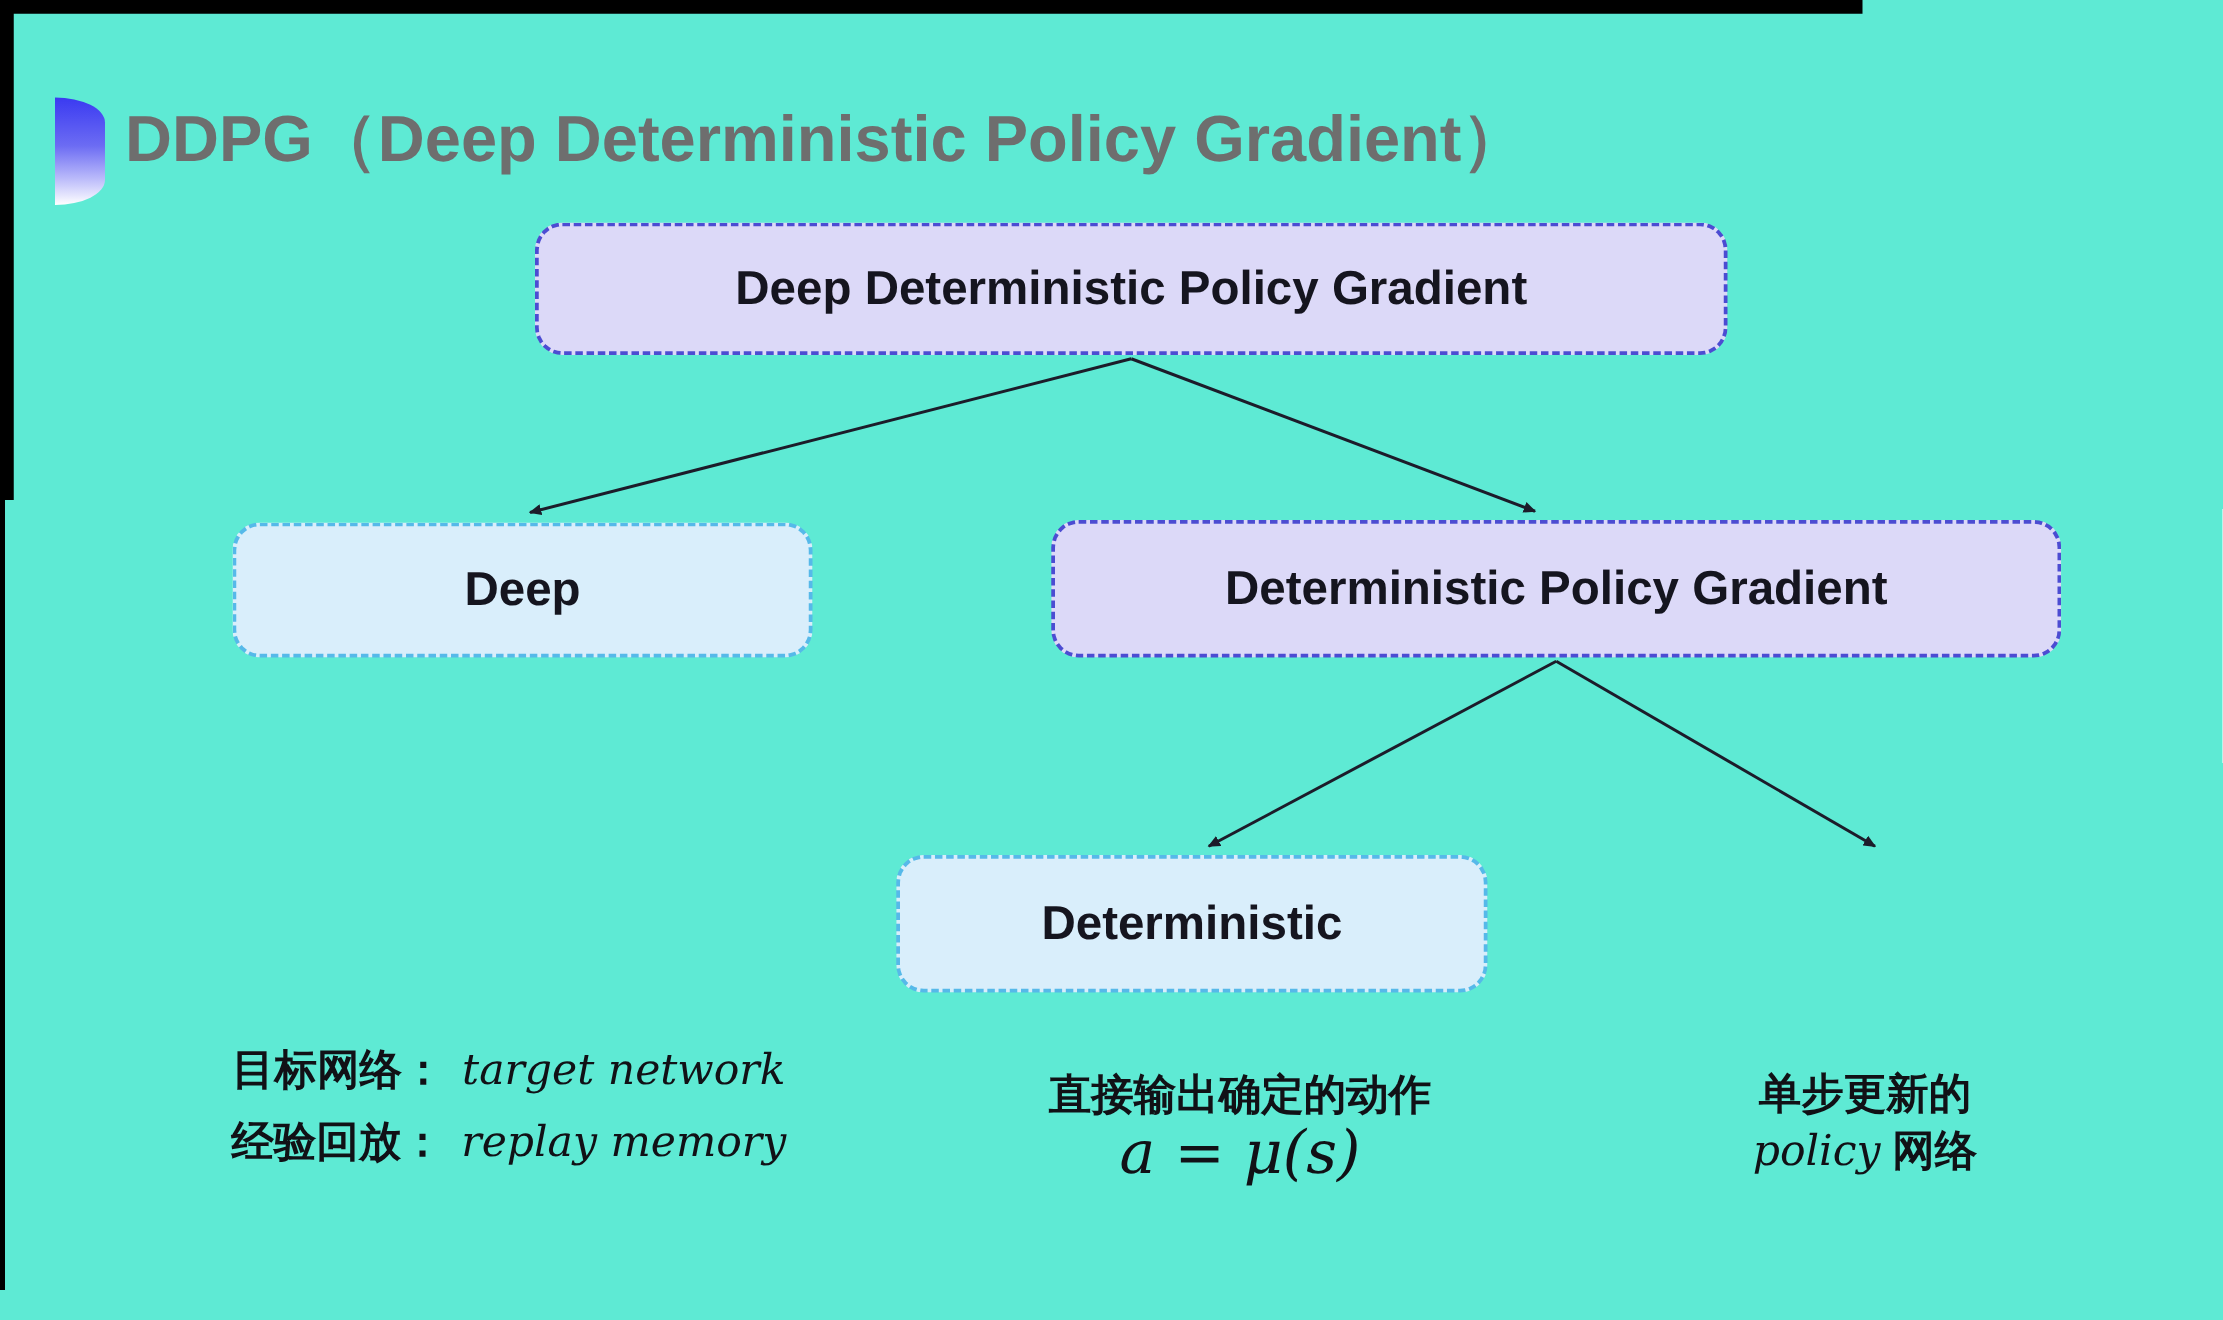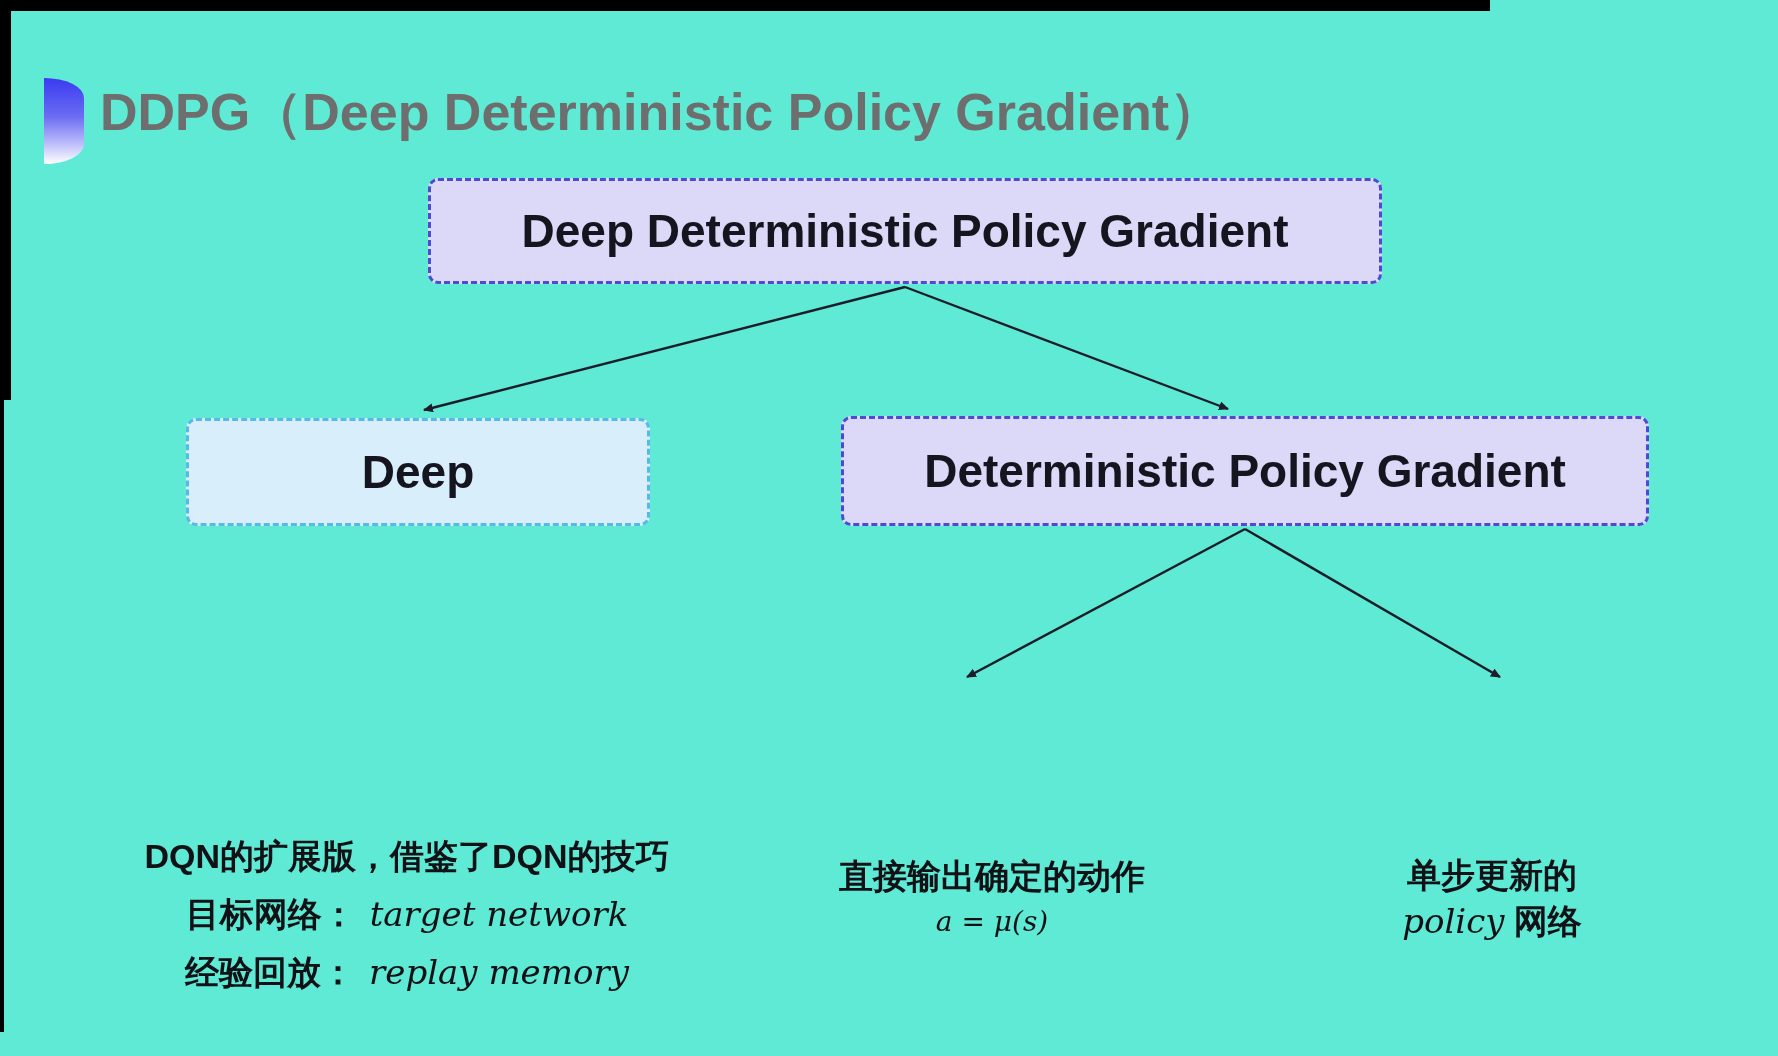--- a/index.html
+++ b/index.html
@@ -24,22 +24,22 @@
   .page-title{
     position:absolute;left:100px;top:82px;margin:0;
     font-size:52px;line-height:60px;font-weight:600;
     color:#6e6e6e;letter-spacing:0px;white-space:nowrap;
   }
 
   
   .node{
     position:absolute;
     display:flex;align-items:center;justify-content:center;
-    border-radius:10px;
-    font-size:46px;font-weight:600;color:#15151f;
+    border-radius:22px;
+    font-size:38px;font-weight:600;color:#15151f;
     text-align:center;white-space:nowrap;
   }
   .node.purple{background:#dcd9f8;border:3px dashed #4c4cd2;}
   .node.cyan{background:#d9eefb;border:3px dashed #56b9e9;}
   .node-root{left:428px;top:178px;width:948px;height:100px;}
   .node-deep{left:174px;top:418px;width:458px;height:102px;margin-left:12px;}
   .node-dpg{left:841px;top:416px;width:802px;height:104px;}
   .node-det{left:717px;top:684px;width:467px;height:104px;}
   .node-pg{left:1272px;top:684px;width:467px;height:104px;}
 
@@ -55,21 +55,21 @@
   .ann-deep{left:107px;top:836px;gap:18px;}
   .ann-det{left:692px;top:856px;gap:6px;}
   .ann-pg{left:1192px;top:855px;gap:6px;}
   .serif-italic{
     font-family:"DejaVu Serif", serif;
     font-style:italic;font-weight:500;
   }
   .pair .serif-italic{margin-left:14px;}
   .formula{
     font-family:"DejaVu Serif", serif;
-    font-style:italic;font-weight:500;font-size:28px;
+    font-style:italic;font-weight:500;font-size:48px;
   }
 </style>
 </head>
 <body>
 
 <div class="stage">
 
   <div class="edge-top"></div>
   <div class="edge-left"></div>
   <div class="edge-left-thin"></div>
@@ -94,24 +94,26 @@
   </div>
 
   <div class="node cyan node-deep">
     <span>Deep</span>
   </div>
 
   <div class="node purple node-dpg">
     <span>Deterministic Policy Gradient</span>
   </div>
 
+  <div class="node cyan node-det">
+    <span>Deterministic</span>
+  </div>
 
 
   <div class="ann ann-deep">
-    <div class="ann-line">DQN的扩展版，借鉴了DQN的技巧</div>
     <div class="ann-line pair">
       <span>目标网络：</span><span class="serif-italic">target network</span>
     </div>
     <div class="ann-line pair">
       <span>经验回放：</span><span class="serif-italic">replay memory</span>
     </div>
   </div>
 
   <div class="ann ann-det">
     <div class="ann-line">直接输出确定的动作</div>

